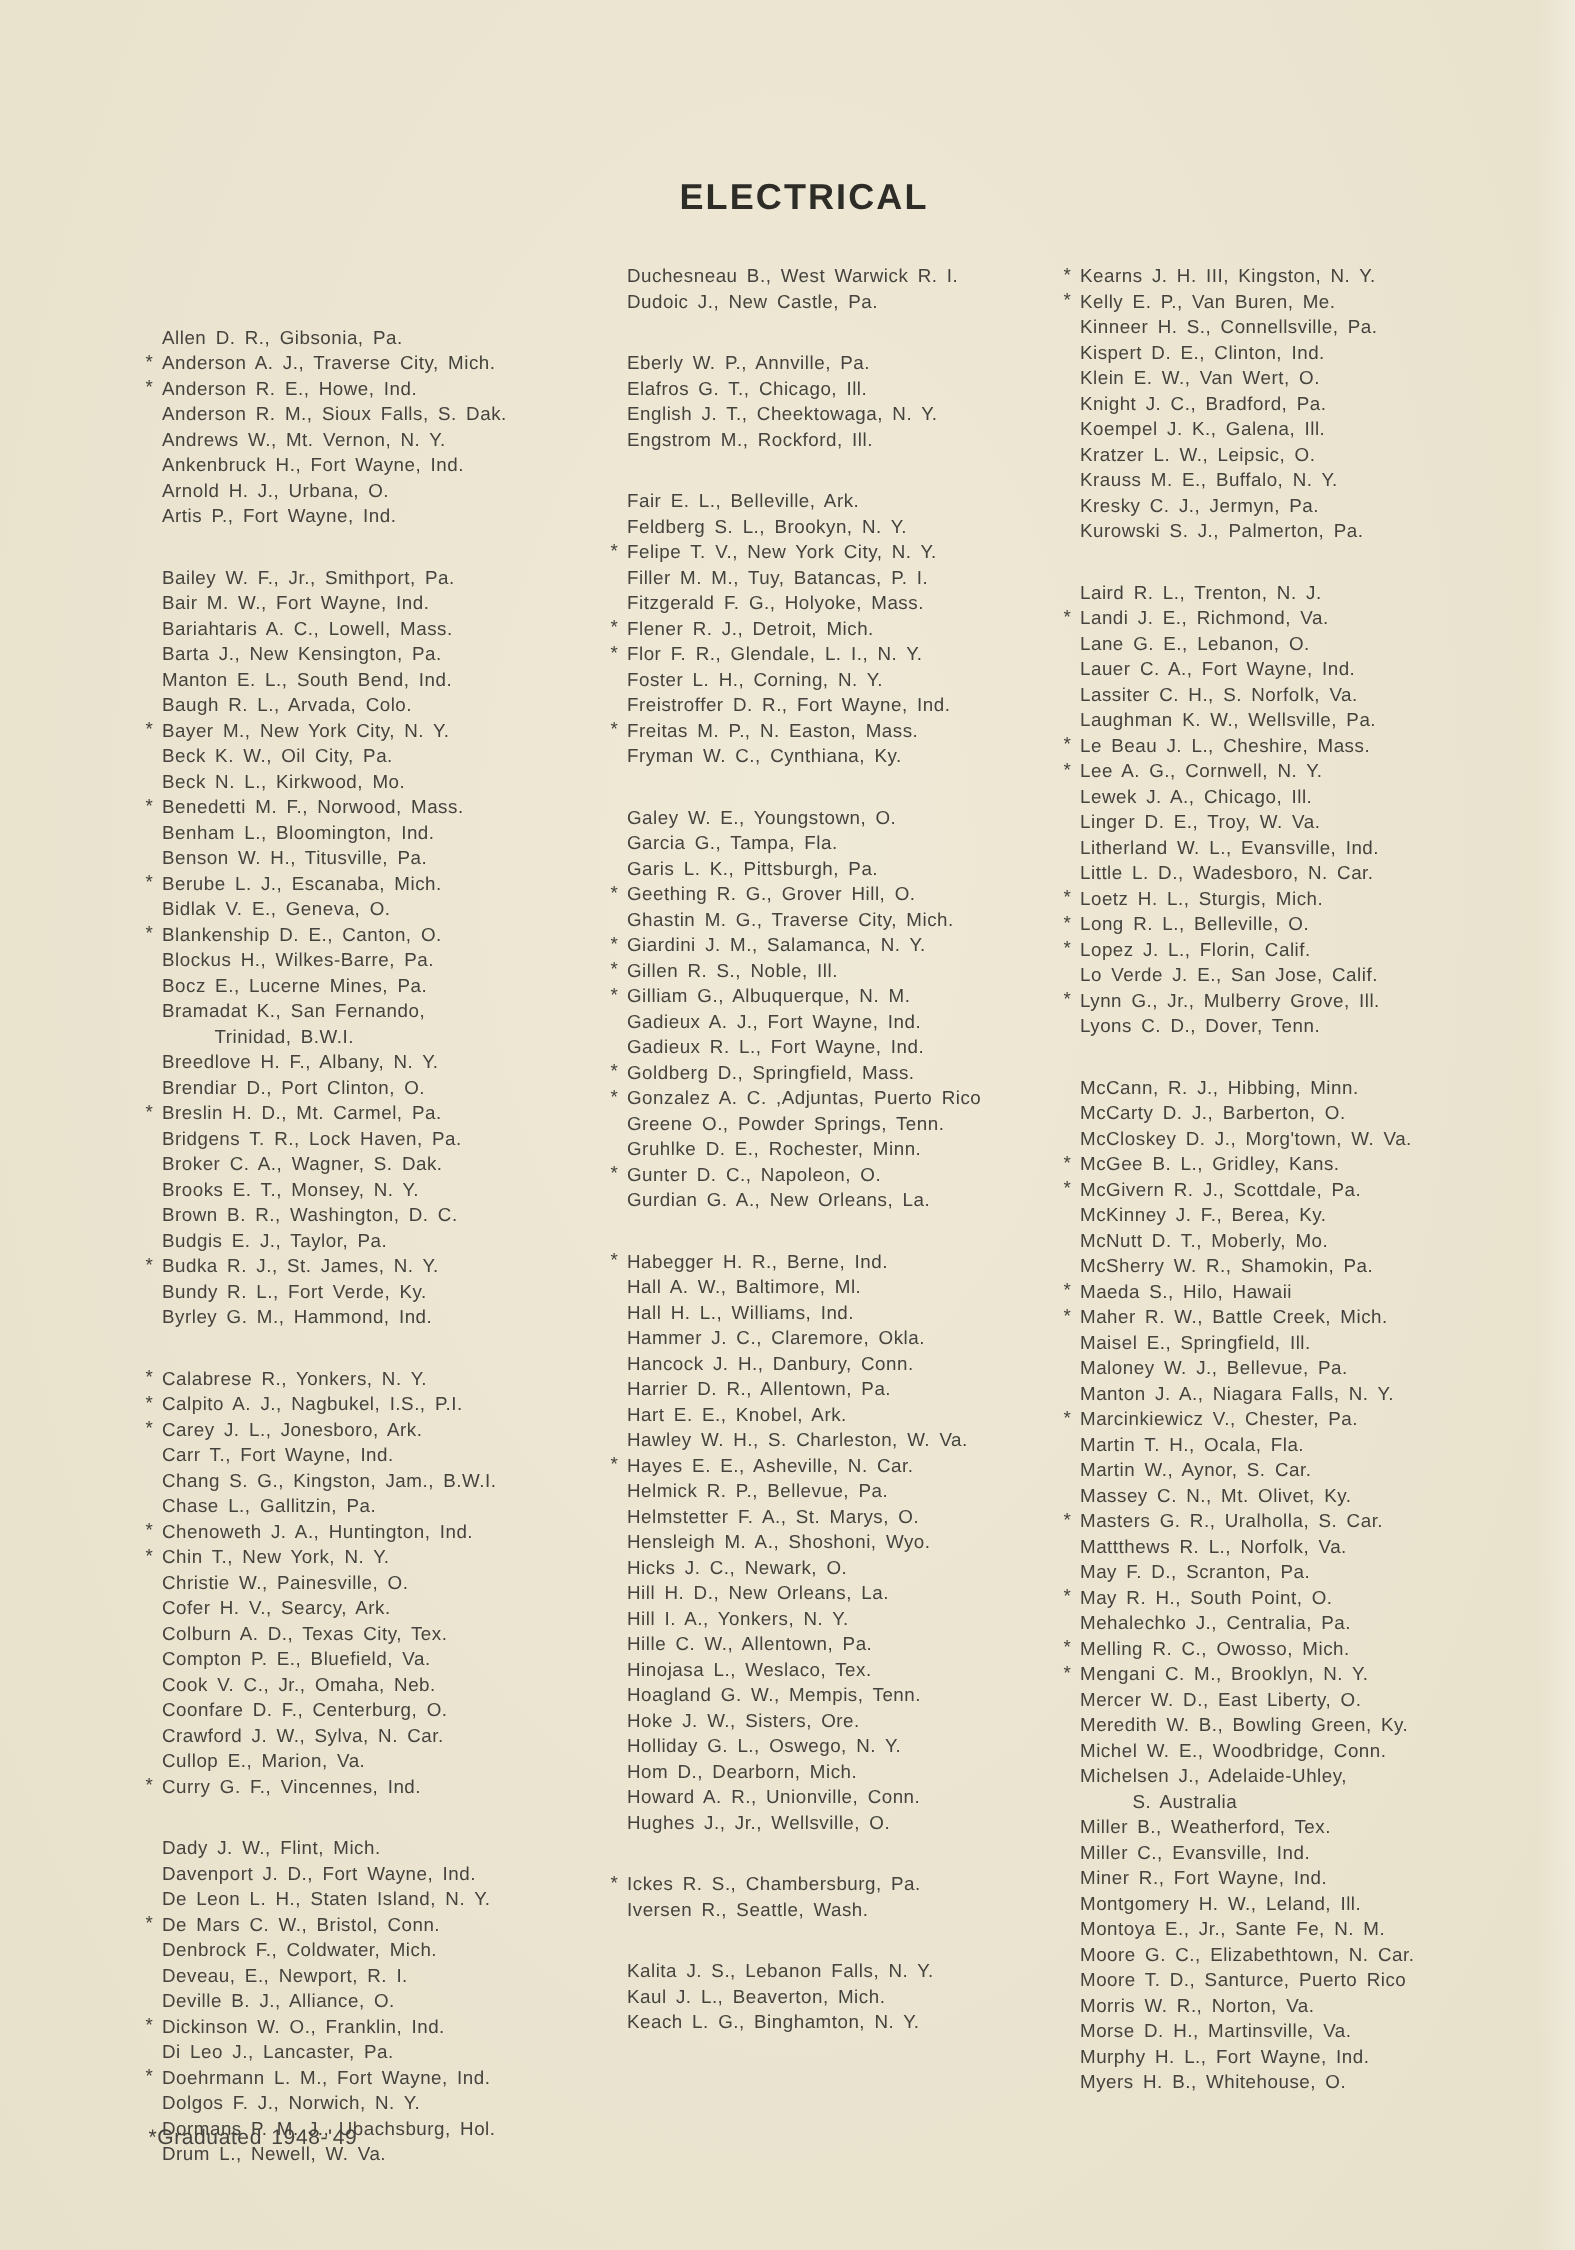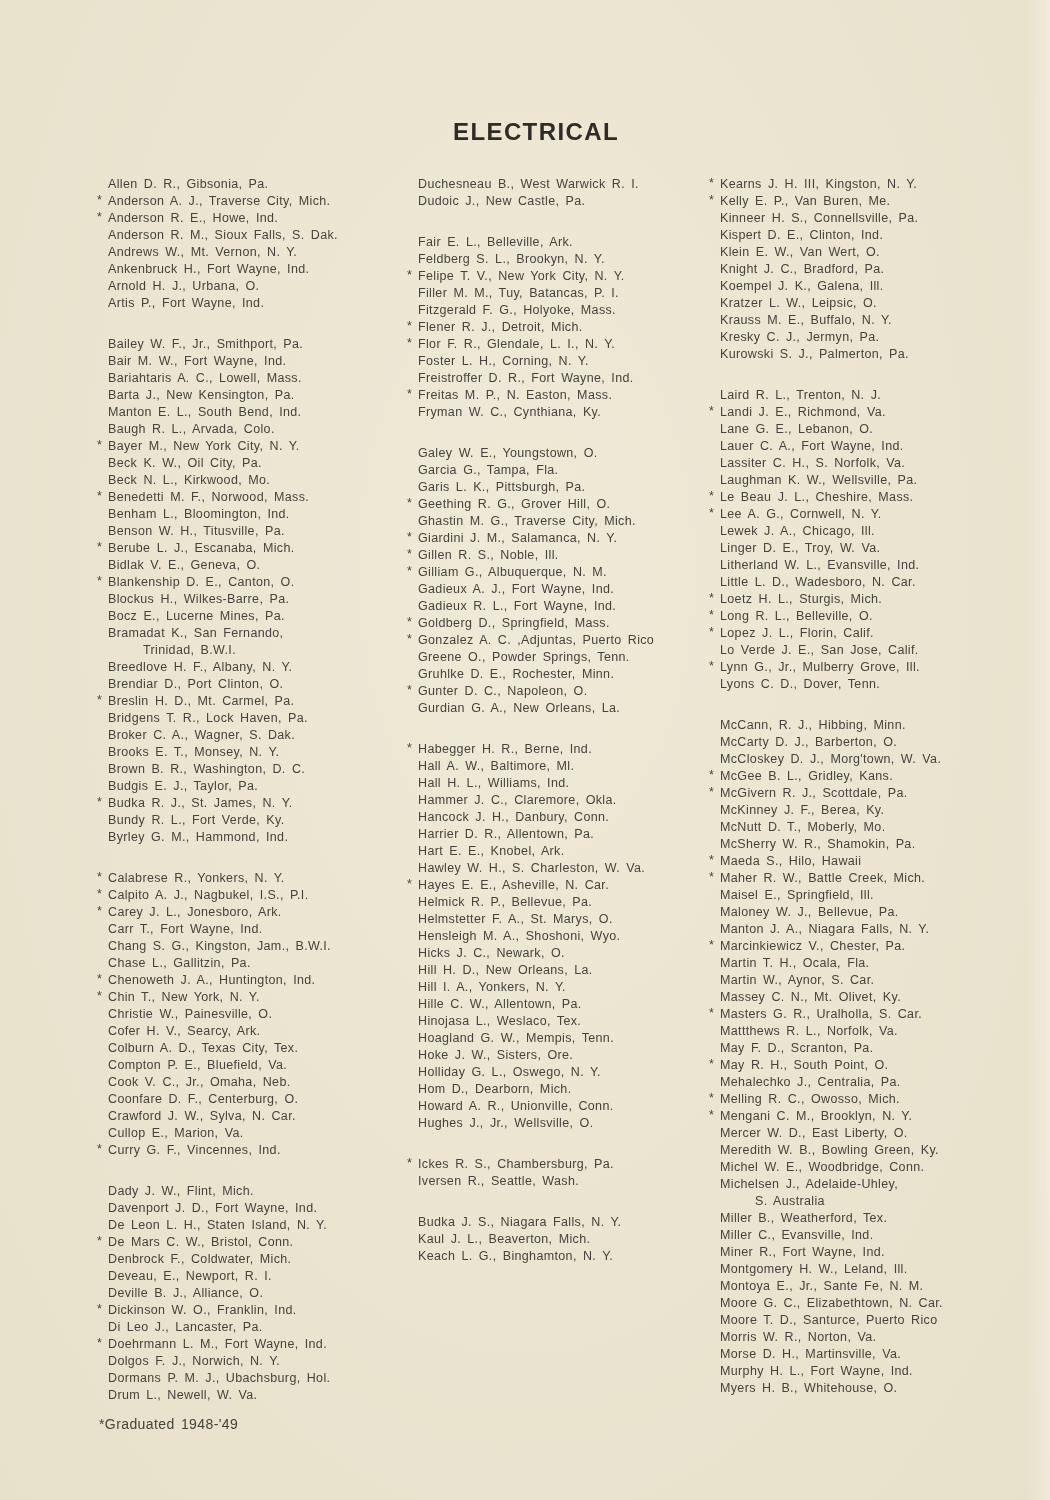--- a/index.html
+++ b/index.html
@@ -15,21 +15,21 @@
     background:linear-gradient(to right, rgba(255,255,255,0), rgba(255,255,255,0.30));
     pointer-events:none;
   }
   .title{
     position:absolute;top:118px;left:22px;width:1028px;margin:0;
     text-align:center;font-size:24px;font-weight:700;
     letter-spacing:1.4px;color:#2e2c27;
   }
   .col{position:absolute;top:176px;font-size:12.5px;line-height:17px;
     letter-spacing:0.35px;word-spacing:2.4px;white-space:nowrap;}
-  #col-0{left:97px;width:308px;}
+  #col-0{left:97px;width:308px;margin-top:41px;}
   #col-1{left:407px;width:308px;}
   #col-2{left:709px;width:330px;}
   .group{margin:0 0 24px 0;}
   .entry{position:relative;padding-left:11px;}
   .entry.cont{padding-left:46px;}
   .star{position:absolute;left:0;top:-1px;font-size:12.5px;color:#45433d;}
   .footnote{
     position:absolute;left:99px;top:1416px;font-size:14px;
     letter-spacing:0.4px;word-spacing:2px;color:#45433d;
   }
@@ -120,20 +120,26 @@
         <div class="entry">Dormans P. M. J., Ubachsburg, Hol.</div>
         <div class="entry">Drum L., Newell, W. Va.</div>
       </div>
     </div>
   <div class="col" id="col-1">
       <div class="group">
         <div class="entry">Duchesneau B., West Warwick R. I.</div>
         <div class="entry">Dudoic J., New Castle, Pa.</div>
       </div>
       <div class="group">
+        <div class="entry">Eberly W. P., Annville, Pa.</div>
+        <div class="entry">Elafros G. T., Chicago, Ill.</div>
+        <div class="entry">English J. T., Cheektowaga, N. Y.</div>
+        <div class="entry">Engstrom M., Rockford, Ill.</div>
+      </div>
+      <div class="group">
         <div class="entry">Fair E. L., Belleville, Ark.</div>
         <div class="entry">Feldberg S. L., Brookyn, N. Y.</div>
         <div class="entry"><span class="star">*</span>Felipe T. V., New York City, N. Y.</div>
         <div class="entry">Filler M. M., Tuy, Batancas, P. I.</div>
         <div class="entry">Fitzgerald F. G., Holyoke, Mass.</div>
         <div class="entry"><span class="star">*</span>Flener R. J., Detroit, Mich.</div>
         <div class="entry"><span class="star">*</span>Flor F. R., Glendale, L. I., N. Y.</div>
         <div class="entry">Foster L. H., Corning, N. Y.</div>
         <div class="entry">Freistroffer D. R., Fort Wayne, Ind.</div>
         <div class="entry"><span class="star">*</span>Freitas M. P., N. Easton, Mass.</div>
@@ -180,21 +186,21 @@
         <div class="entry">Holliday G. L., Oswego, N. Y.</div>
         <div class="entry">Hom D., Dearborn, Mich.</div>
         <div class="entry">Howard A. R., Unionville, Conn.</div>
         <div class="entry">Hughes J., Jr., Wellsville, O.</div>
       </div>
       <div class="group">
         <div class="entry"><span class="star">*</span>Ickes R. S., Chambersburg, Pa.</div>
         <div class="entry">Iversen R., Seattle, Wash.</div>
       </div>
       <div class="group">
-        <div class="entry">Budka J. S., Niagara Falls, N. Y.</div>
+        <div class="entry">Kalita J. S., Lebanon Falls, N. Y.</div>
         <div class="entry">Kaul J. L., Beaverton, Mich.</div>
         <div class="entry">Keach L. G., Binghamton, N. Y.</div>
       </div>
     </div>
   <div class="col" id="col-2">
       <div class="group">
         <div class="entry"><span class="star">*</span>Kearns J. H. III, Kingston, N. Y.</div>
         <div class="entry"><span class="star">*</span>Kelly E. P., Van Buren, Me.</div>
         <div class="entry">Kinneer H. S., Connellsville, Pa.</div>
         <div class="entry">Kispert D. E., Clinton, Ind.</div>

